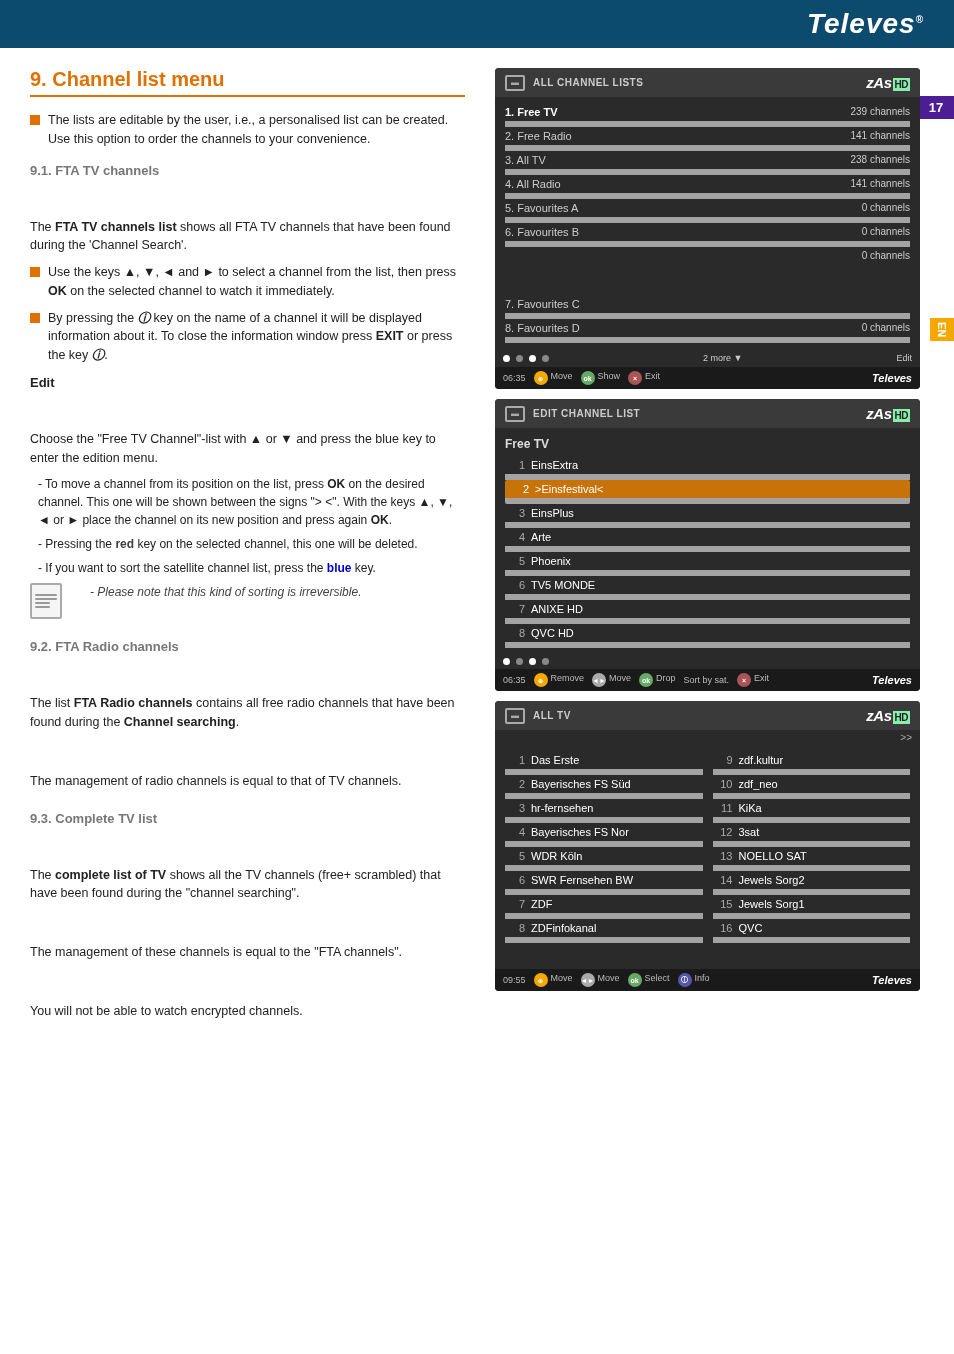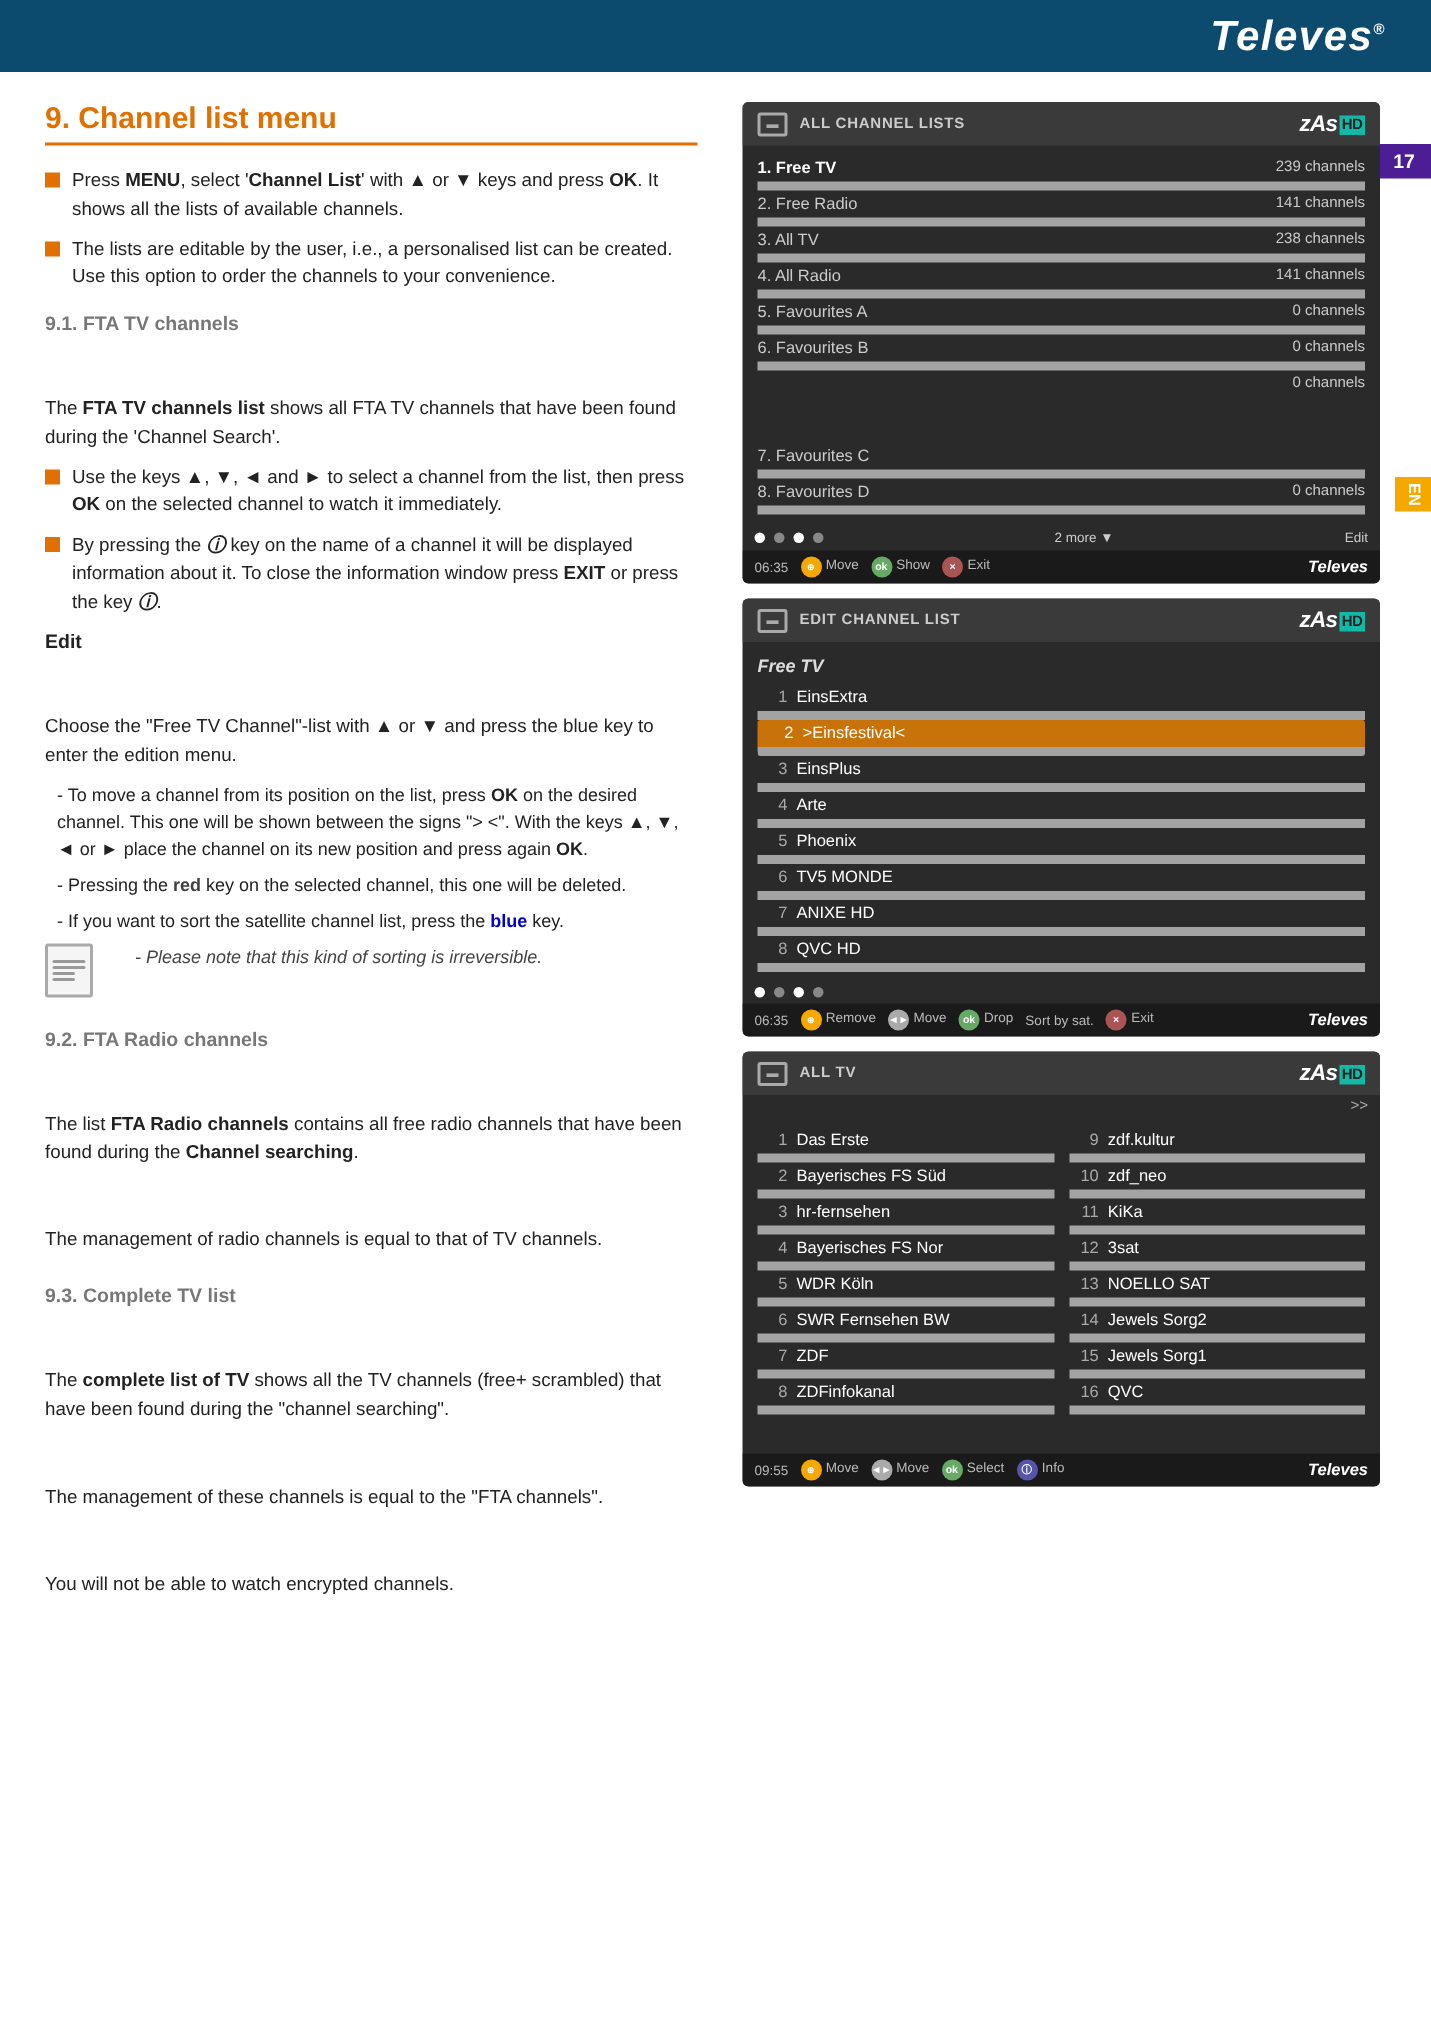--- a/index.html
+++ b/index.html
@@ -199,21 +199,21 @@
     
     .zasHD {
       font-size: 15px;
       font-weight: bold;
       font-style: italic;
       color: #fff;
       letter-spacing: -0.5px;
     }
     .zasHD .hd {
       font-size: 10px;
-      background: #14b8a6;
+      background: #86efac;
       color: #222;
       padding: 1px 2px;
       font-style: normal;
       vertical-align: middle;
       margin-left: 1px;
     }
 
     .panel-body {
       padding: 6px 10px;
     }
@@ -360,26 +360,20 @@
 
   <div class="page-content">
 
     <div class="left-col">
 
       <div class="section-title">9. Channel list menu</div>
 
       <div class="bullet-item">
         <div class="bullet-square"></div>
         <div class="bullet-text">
-          Press <strong>MENU</strong>, select '<strong>Channel List</strong>' with ▲ or ▼ keys and press <strong>OK</strong>. It shows all the lists of available channels.
-        </div>
-      </div>
-      <div class="bullet-item">
-        <div class="bullet-square"></div>
-        <div class="bullet-text">
           The lists are editable by the user, i.e., a personalised list can be created. Use this option to order the channels to your convenience.
         </div>
       </div>
 
       <div class="subsection-title">9.1. FTA TV channels</div>
       <div class="body-text">
         The <strong>FTA TV channels list</strong> shows all FTA TV channels that have been found during the 'Channel Search'.
       </div>
 
       <div class="bullet-item">
@@ -516,21 +510,21 @@
       <div class="ui-panel">
         <div class="ui-panel-header">
           <div class="panel-icon">▬</div>
           <div class="panel-header-title">EDIT CHANNEL LIST</div>
           <div class="zasHD">
             <span>zAs</span><span class="hd">HD</span>
           </div>
         </div>
 
         <div class="panel-body">
-          <div style="font-size:12px;font-weight:bold;color:#ddd;padding:3px 0 5px;font-style:italic;">Free TV</div>
+          <div style="font-size:12px;font-weight:bold;color:#ddd;padding:3px 0 5px;">Free TV</div>
           <div class="channel-row">
             <span class="channel-num">1</span>
               <span class="channel-name">EinsExtra</span>
           </div>
           <div class="channel-row highlighted">
             <span class="channel-num" style="color:#fff;">2</span>
               <span class="channel-name">&gt;Einsfestival&lt;</span>
           </div>
           <div class="channel-row">
             <span class="channel-num">3</span>

